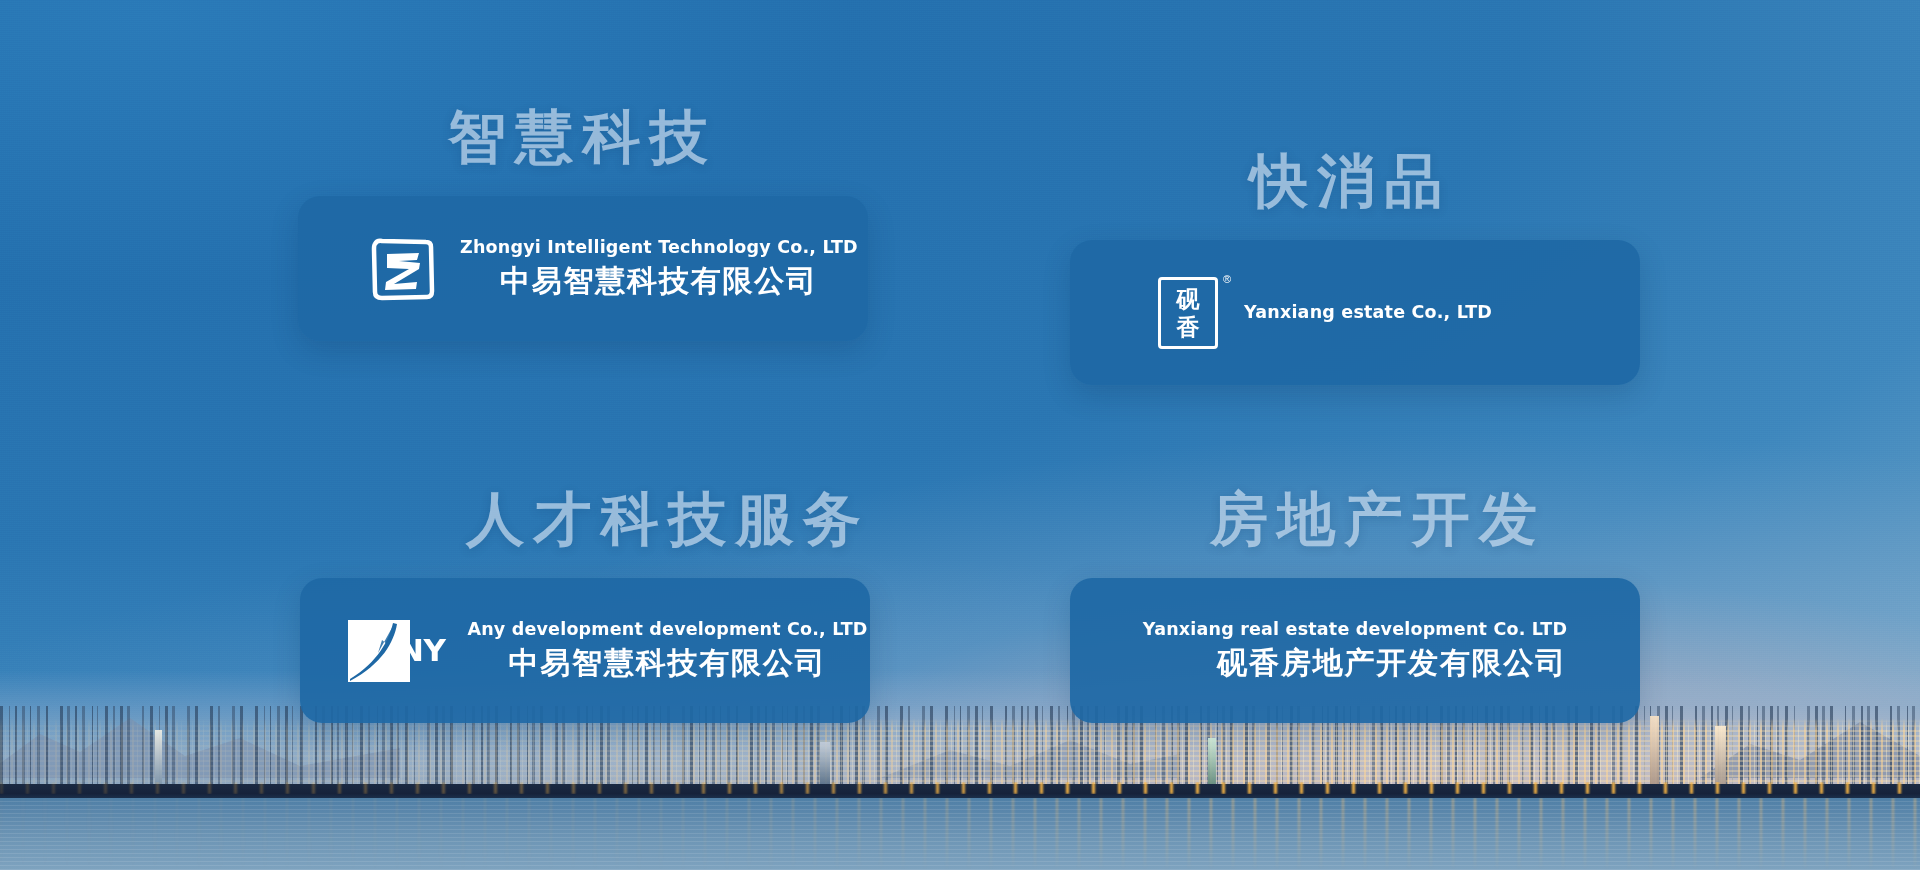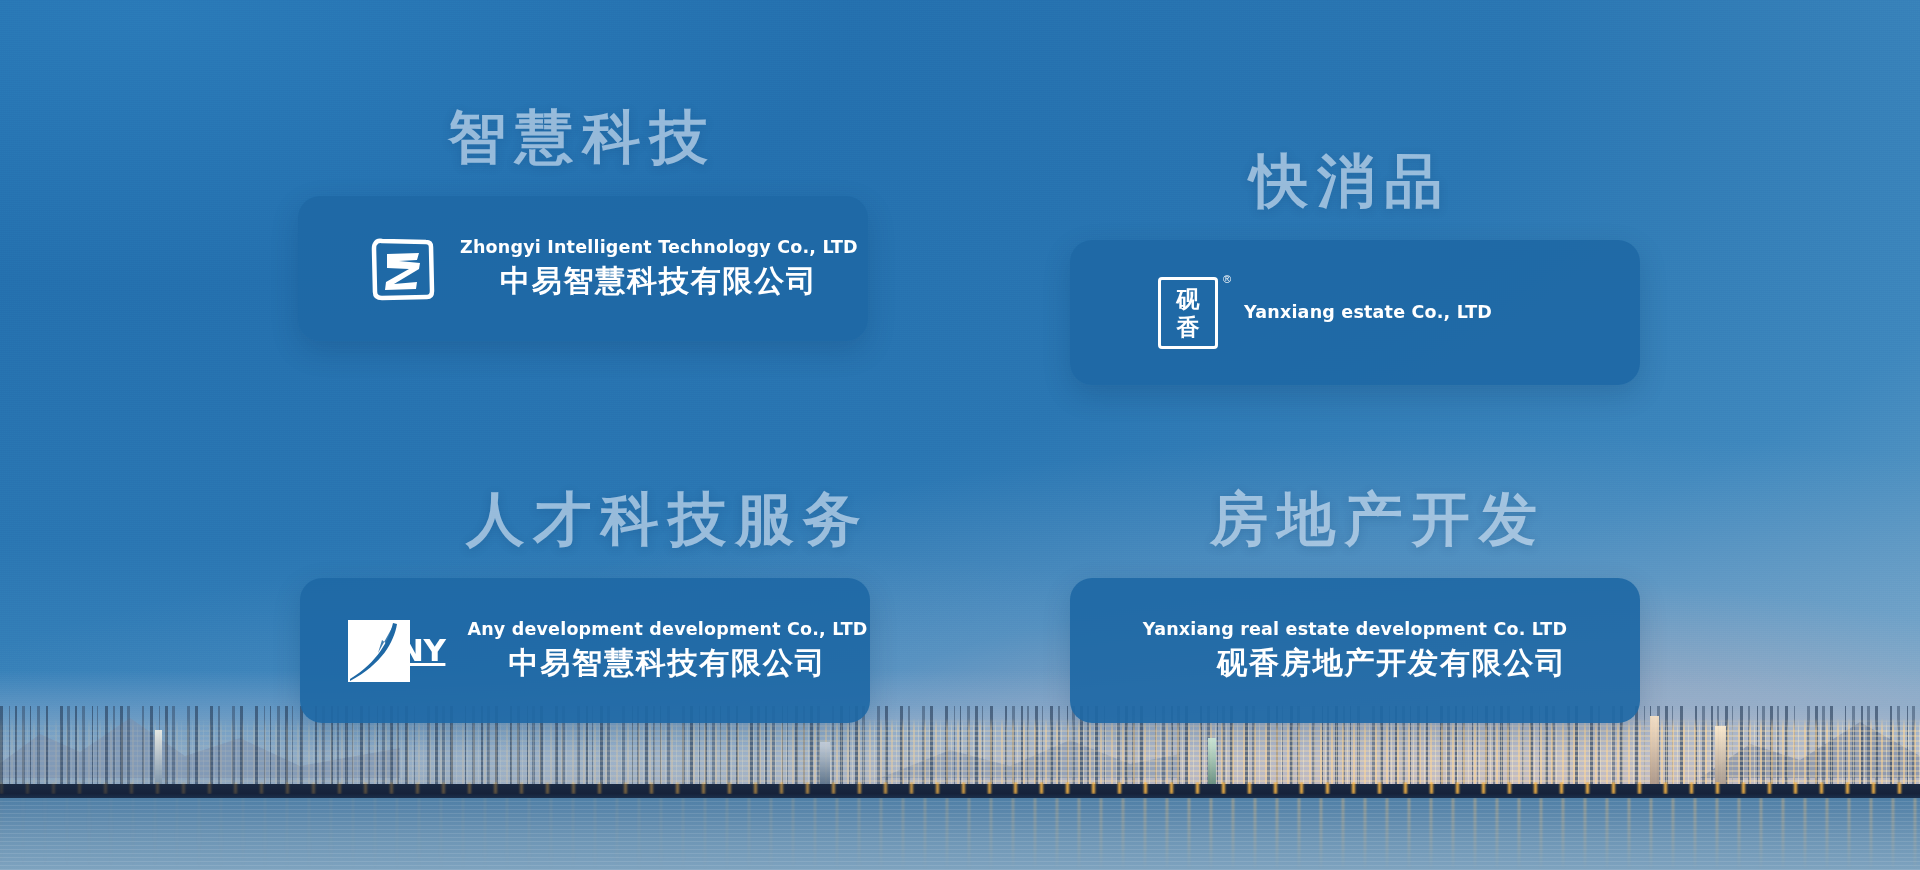--- a/index.html
+++ b/index.html
@@ -190,21 +190,20 @@
   .seal-reg{
     position:absolute;right:-13px;top:-3px;color:#fff;font-size:11px;line-height:1;
   }
   
   .any-logo{display:flex;align-items:center;gap:2px;}
   .any-mark{width:62px;height:62px;}
   .any-text{
     color:#fff;font-size:31px;font-weight:700;letter-spacing:-.5px;line-height:1;
     margin-left:-14px;
     font-family:"DejaVu Sans","Liberation Sans",sans-serif;
-    text-decoration:underline;
   }
 </style>
 </head>
 <body>
 
 <div class="stage">
 
   <div class="bg-base"></div>
   <div class="bg-dusk"></div>
   <div class="bg-noise"></div>

